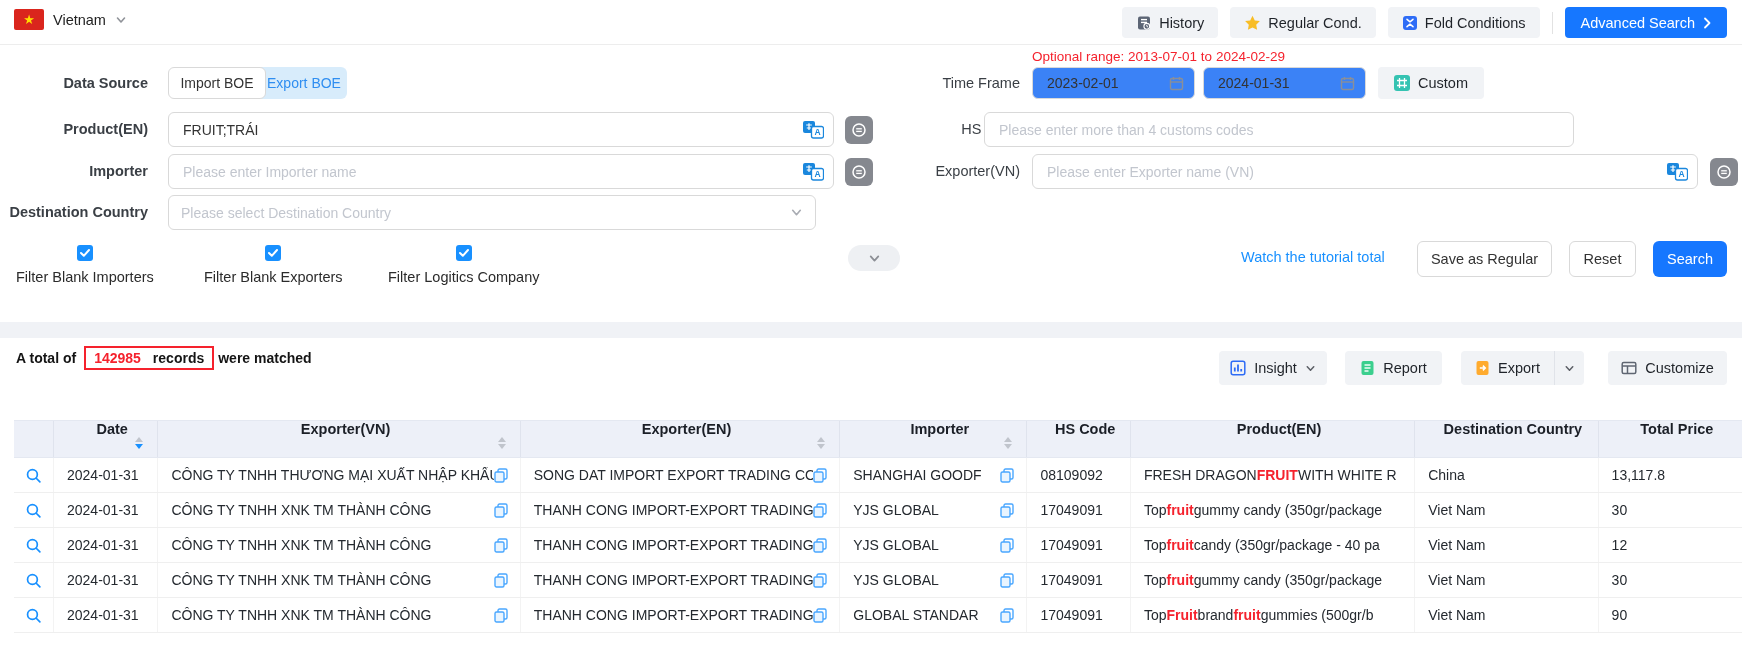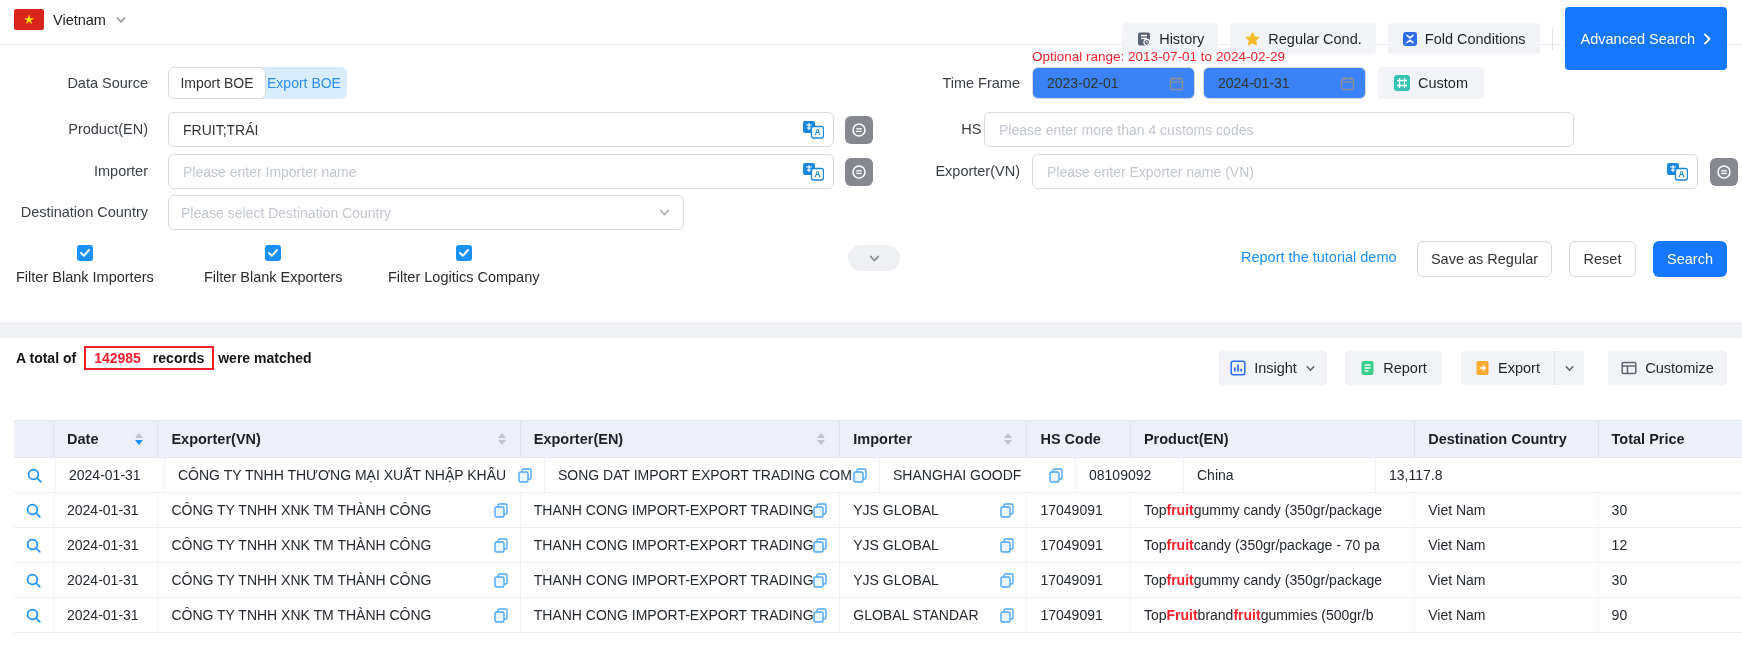--- a/index.html
+++ b/index.html
@@ -6,58 +6,58 @@
   .screen{position:relative;width:1742px;height:652px;background:#fff;overflow:hidden;
     font-family:"Liberation Sans",sans-serif;color:#333;font-size:14px;}
   
   .topbar{position:absolute;left:0;top:0;width:1742px;height:44px;border-bottom:1px solid #ededed;background:#fff;}
   .country{position:absolute;left:14px;top:9px;display:flex;align-items:center;gap:9px;cursor:pointer;}
   .flag{width:30px;height:21px;background:#da251d;border-radius:2px;display:flex;align-items:center;justify-content:center;color:#ffde00;font-size:13px;line-height:1;}
   .country-name{font-size:14.5px;color:#222;}
   .top-actions{position:absolute;right:15px;top:7px;display:flex;align-items:center;gap:12px;}
   .gbtn{display:flex;align-items:center;gap:7px;height:31px;padding:0 14px;background:#f1f3f6;border-radius:4px;font-size:14.5px;color:#1f2329;cursor:pointer;white-space:nowrap;}
   .vdiv{width:1px;height:22px;background:#e2e2e2;}
-  .primary-btn{display:flex;align-items:center;gap:8px;height:31px;padding:16px 16px;background:#1677ff;border-radius:4px;color:#fff;font-size:14.5px;cursor:pointer;white-space:nowrap;}
+  .primary-btn{display:flex;align-items:center;gap:8px;height:31px;padding:0 16px;background:#1677ff;border-radius:4px;color:#fff;font-size:14.5px;cursor:pointer;white-space:nowrap;}
   
-  .form-label{position:absolute;width:148px;left:0;text-align:right;color:#3a3f45;font-size:14.5px;}
+  .form-label{position:absolute;width:148px;left:0;text-align:right;color:#3a3f45;font-size:14.5px;font-weight:bold;}
   .form-label-r{position:absolute;width:160px;left:860px;text-align:right;color:#3a3f45;font-size:14.5px;}
   .optional-range{position:absolute;left:1032px;top:49px;color:#f5222d;font-size:13.5px;}
   .seg{position:absolute;left:168px;top:67px;display:flex;height:32px;}
   .seg-import{width:96px;background:#fff;border:1px solid #d9d9d9;border-radius:6px;display:flex;align-items:center;justify-content:center;z-index:2;cursor:pointer;color:#333;}
   .seg-export{width:86px;margin-left:-5px;background:#d8ecfb;border-radius:0 6px 6px 0;display:flex;align-items:center;justify-content:center;color:#2f8ef1;cursor:pointer;}
   .input-box{position:absolute;height:35px;border:1px solid #d9d9d9;border-radius:6px;background:#fff;display:flex;align-items:center;box-sizing:border-box;}
   .input-box input{border:none;outline:none;background:transparent;flex:1;margin:0 12px;font-size:14px;color:#333;font-family:"Liberation Sans",sans-serif;}
   .input-box input::placeholder{color:#c2c6ce;}
   .trans-icon{display:flex;margin-right:9px;cursor:pointer;flex:0 0 auto;}
   .date-box{position:absolute;height:32px;border:1px solid #d9d9d9;border-radius:6px;background:#3b82f6;display:flex;align-items:center;box-sizing:border-box;}
   .date-box input{border:none;outline:none;background:transparent;width:100px;margin-left:12px;font-size:14px;color:#333;font-family:"Liberation Sans",sans-serif;}
   .cal{margin-left:auto;margin-right:10px;display:flex;}
   .custom-btn{position:absolute;left:1378px;top:67px;height:32px;padding:0 16px;background:#f1f3f6;border-radius:4px;display:flex;align-items:center;gap:8px;font-size:14.5px;color:#1f2329;cursor:pointer;}
   .mode-btn{position:absolute;width:28px;height:28px;background:#85888f;border-radius:6px;display:flex;align-items:center;justify-content:center;cursor:pointer;}
-  .select-box{position:absolute;left:168px;top:195px;width:516px;height:35px;border:1px solid #d9d9d9;border-radius:6px;display:flex;align-items:center;box-sizing:border-box;cursor:pointer;}
+  .select-box{position:absolute;left:168px;top:195px;width:648px;height:35px;border:1px solid #d9d9d9;border-radius:6px;display:flex;align-items:center;box-sizing:border-box;cursor:pointer;}
   .select-ph{margin-left:12px;color:#c2c6ce;flex:1;}
   .select-box .chev{margin-right:12px;display:flex;}
   .checkbox-item{position:absolute;top:245px;display:flex;align-items:center;gap:8px;cursor:pointer;flex-direction:column;}
   .cb{width:16px;height:16px;background:#1890ff;border-radius:3px;display:flex;align-items:center;justify-content:center;flex:0 0 auto;}
   .cb-label{font-size:14.5px;color:#2b2b2b;white-space:nowrap;}
   .collapse-pill{position:absolute;left:848px;top:245px;width:52px;height:26px;background:#eef0f3;border-radius:13px;display:flex;align-items:center;justify-content:center;cursor:pointer;}
   .tutorial{position:absolute;left:1241px;top:249px;color:#1890ff;font-size:14.5px;cursor:pointer;white-space:nowrap;}
   .wbtn{position:absolute;top:241px;height:36px;background:#fff;border:1px solid #d9d9d9;border-radius:6px;display:flex;align-items:center;justify-content:center;font-size:14.5px;color:#333;cursor:pointer;box-sizing:border-box;}
   .search-btn{position:absolute;left:1653px;top:241px;width:74px;height:36px;background:#1677ff;border-radius:6px;display:flex;align-items:center;justify-content:center;color:#fff;font-size:14.5px;cursor:pointer;}
   .band{position:absolute;left:0;top:322px;width:1742px;height:16px;background:#f0f2f6;}
   
   .total-line{position:absolute;left:16px;top:346px;display:flex;align-items:center;font-size:14px;font-weight:700;color:#141414;}
   .red-box{border:2px solid #f5222d;padding:2px 8px;margin:0 4px 0 8px;display:flex;align-items:center;gap:12px;}
   .red-num{color:#f5222d;}
   .toolbar-btn{position:absolute;top:351px;height:34px;background:#f1f3f6;border-radius:4px;display:flex;align-items:center;justify-content:center;gap:8px;font-size:14.5px;color:#1f2329;cursor:pointer;box-sizing:border-box;}
   .split-r{position:absolute;top:351px;height:34px;background:#f1f3f6;border-left:1px solid #e0e3e9;border-radius:0 4px 4px 0;display:flex;align-items:center;justify-content:center;cursor:pointer;box-sizing:border-box;}
   
   .table{position:absolute;left:14px;top:420px;width:1728px;}
   .thead{display:flex;height:36px;background:#edf0f8;border-top:1px solid #e4e8f1;border-bottom:1px solid #e4e8f1;}
-  .th{display:flex;align-items:center;font-weight:700;font-size:14.5px;color:#1b1f27;border-right:1px solid #dfe3ed;box-sizing:border-box;padding-left:13px;overflow:hidden;white-space:nowrap;}
+  .th{display:flex;align-items:center;font-weight:700;font-size:14.5px;color:#1b1f27;border-right:1px solid #dfe3ed;box-sizing:border-box;padding-left:13px;overflow:hidden;white-space:nowrap;flex-direction:column;}
   .tr{display:flex;height:34px;border-bottom:1px solid #efefef;background:#fff;}
   .td{display:flex;align-items:center;font-size:14px;color:#24292f;border-right:1px solid #f3f3f3;box-sizing:border-box;padding-left:13px;overflow:hidden;white-space:nowrap;}
   .c-icon{width:42px;padding-left:0;justify-content:center;}
   .c-date{width:109px;}
   .c-vn{width:380px;}
   .c-en{width:335px;}
   .c-imp{width:196px;}
   .c-hs{width:108px;}
   .c-prod{width:298px;}
   .c-dest{width:192px;}
@@ -252,21 +252,21 @@
           <polyline points="2,6 4.8,8.8 10,3" fill="none" stroke="#fff" stroke-width="2" stroke-linecap="round" stroke-linejoin="round"></polyline>
         </svg>
       </span>
     <span class="cb-label">Filter Logitics Company</span>
   </div>
   <div class="collapse-pill">
     <svg width="13" height="13" viewBox="0 0 12 12">
         <polyline points="2.5,4 6,8 9.5,4" fill="none" stroke="#8c8f95" stroke-width="1.6" stroke-linecap="round" stroke-linejoin="round"></polyline>
       </svg>
   </div>
-  <div class="tutorial">Report the tutorial demo</div>
+  <div class="tutorial">Watch the tutorial total</div>
   <div class="wbtn" style="left:1417px;width:135px;">Save as Regular</div>
   <div class="wbtn" style="left:1569px;width:67px;">Reset</div>
   <div class="search-btn">Search</div>
 
   <div class="band"></div>
 
   <div class="total-line">
     <span>A total of</span>
     <span class="red-box">
       <span class="red-num">142985</span>
@@ -393,20 +393,25 @@
           <div class="td c-imp">
             <span class="cell-text">SHANGHAI GOODF</span>
             <span class="copy-btn">
               <svg width="14" height="15" viewBox="0 0 14 15">
                 <rect x="4" y="1" width="9" height="10" rx="1.5" fill="#fff" stroke="#4aa7ff" stroke-width="1.4"></rect>
                 <rect x="1" y="4" width="9" height="10" rx="1.5" fill="#eaf5ff" stroke="#4aa7ff" stroke-width="1.4"></rect>
               </svg>
             </span>
           </div>
           <div class="td c-hs">08109092</div>
+          <div class="td c-prod">
+            <span>FRESH DRAGON </span>
+            <span class="hl">FRUIT</span>
+            <span> WITH WHITE R</span>
+          </div>
           <div class="td c-dest">China</div>
           <div class="td c-total">13,117.8</div>
         </div>
         <div class="tr">
           <div class="td c-icon">
             <span class="mag">
               <svg width="17" height="17" viewBox="0 0 16 16">
                 <circle cx="7" cy="7" r="4.6" fill="none" stroke="#1890ff" stroke-width="1.6"></circle>
                 <line x1="10.6" y1="10.6" x2="14" y2="14" stroke="#1890ff" stroke-width="1.6" stroke-linecap="round"></line>
               </svg>
@@ -483,21 +488,21 @@
               <svg width="14" height="15" viewBox="0 0 14 15">
                 <rect x="4" y="1" width="9" height="10" rx="1.5" fill="#fff" stroke="#4aa7ff" stroke-width="1.4"></rect>
                 <rect x="1" y="4" width="9" height="10" rx="1.5" fill="#eaf5ff" stroke="#4aa7ff" stroke-width="1.4"></rect>
               </svg>
             </span>
           </div>
           <div class="td c-hs">17049091</div>
           <div class="td c-prod">
             <span>Top </span>
             <span class="hl">fruit</span>
-            <span> candy (350gr/package - 70 pa</span>
+            <span> candy (350gr/package - 40 pa</span>
           </div>
           <div class="td c-dest">Viet Nam</div>
           <div class="td c-total">12</div>
         </div>
         <div class="tr">
           <div class="td c-icon">
             <span class="mag">
               <svg width="17" height="17" viewBox="0 0 16 16">
                 <circle cx="7" cy="7" r="4.6" fill="none" stroke="#1890ff" stroke-width="1.6"></circle>
                 <line x1="10.6" y1="10.6" x2="14" y2="14" stroke="#1890ff" stroke-width="1.6" stroke-linecap="round"></line>

